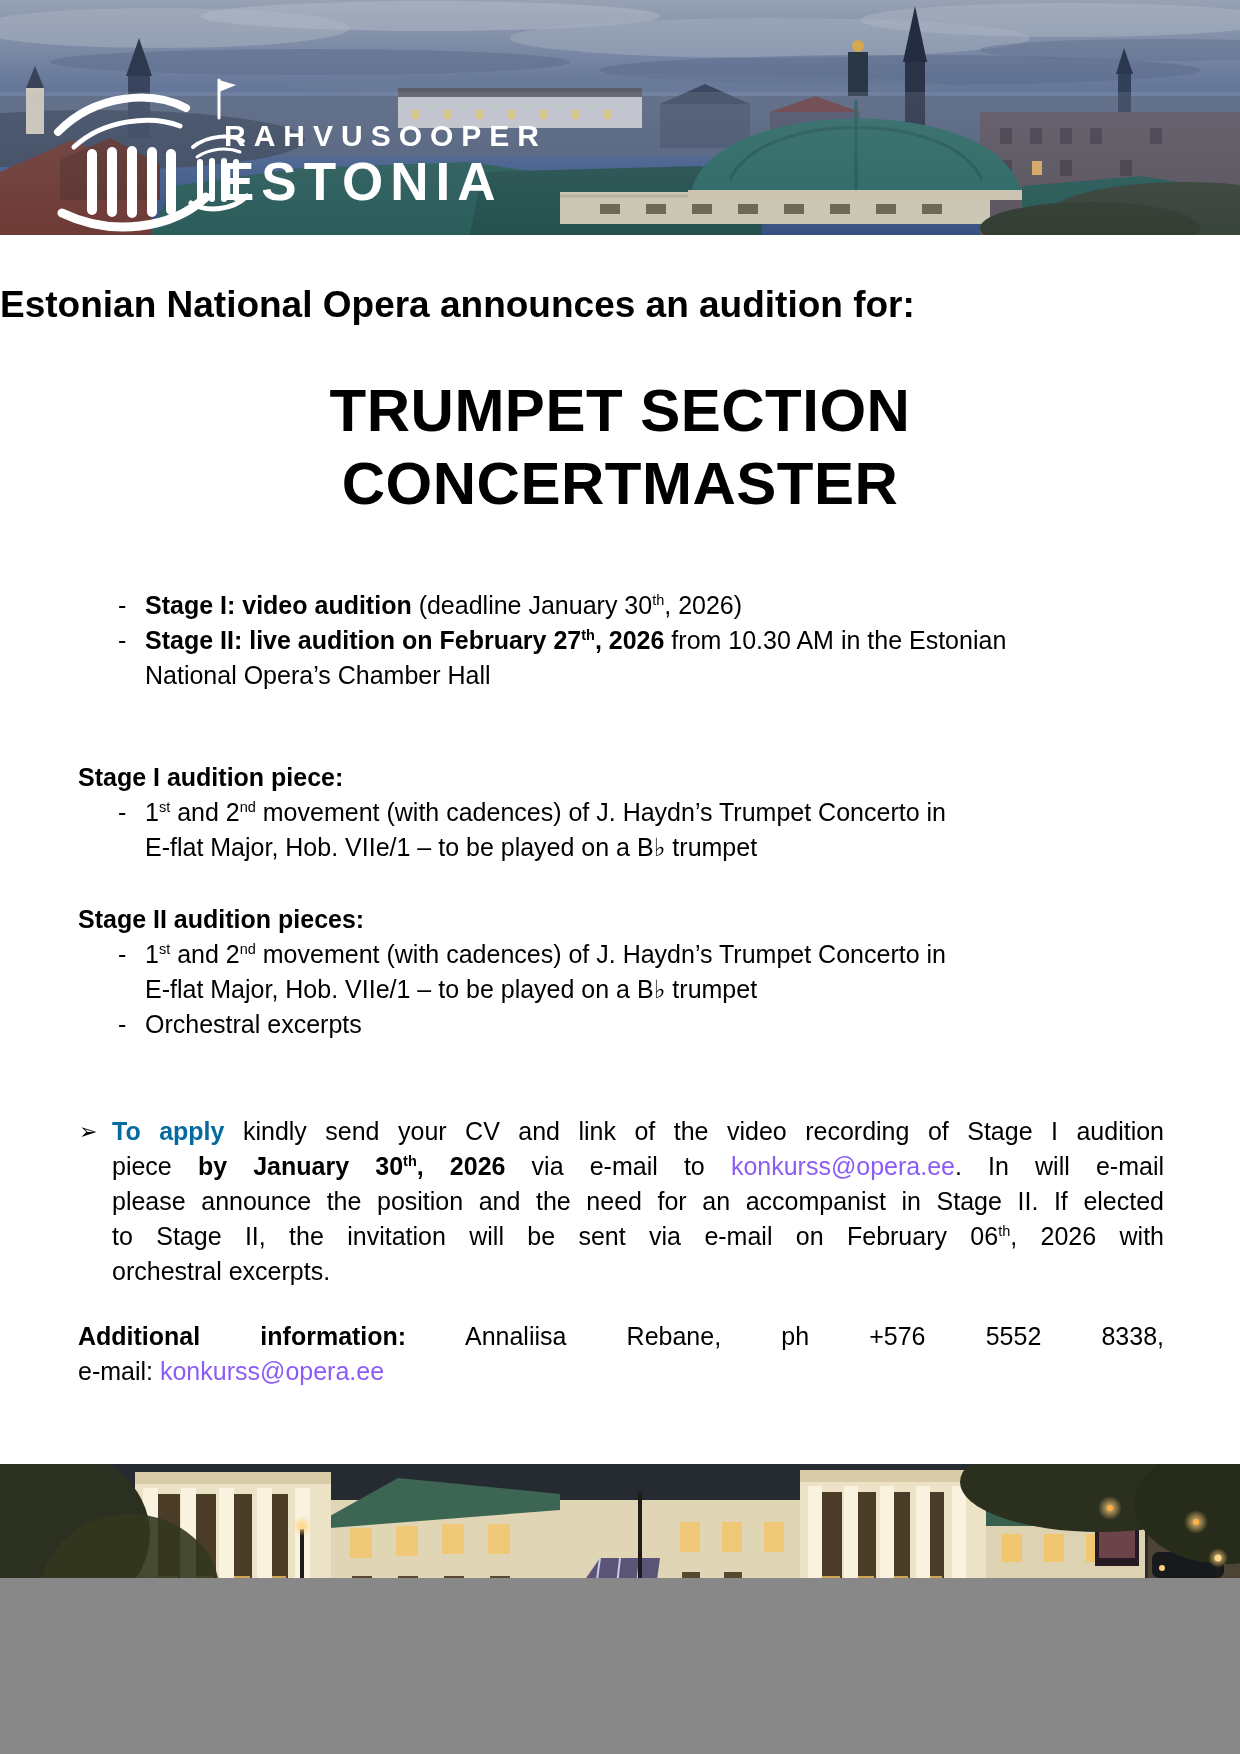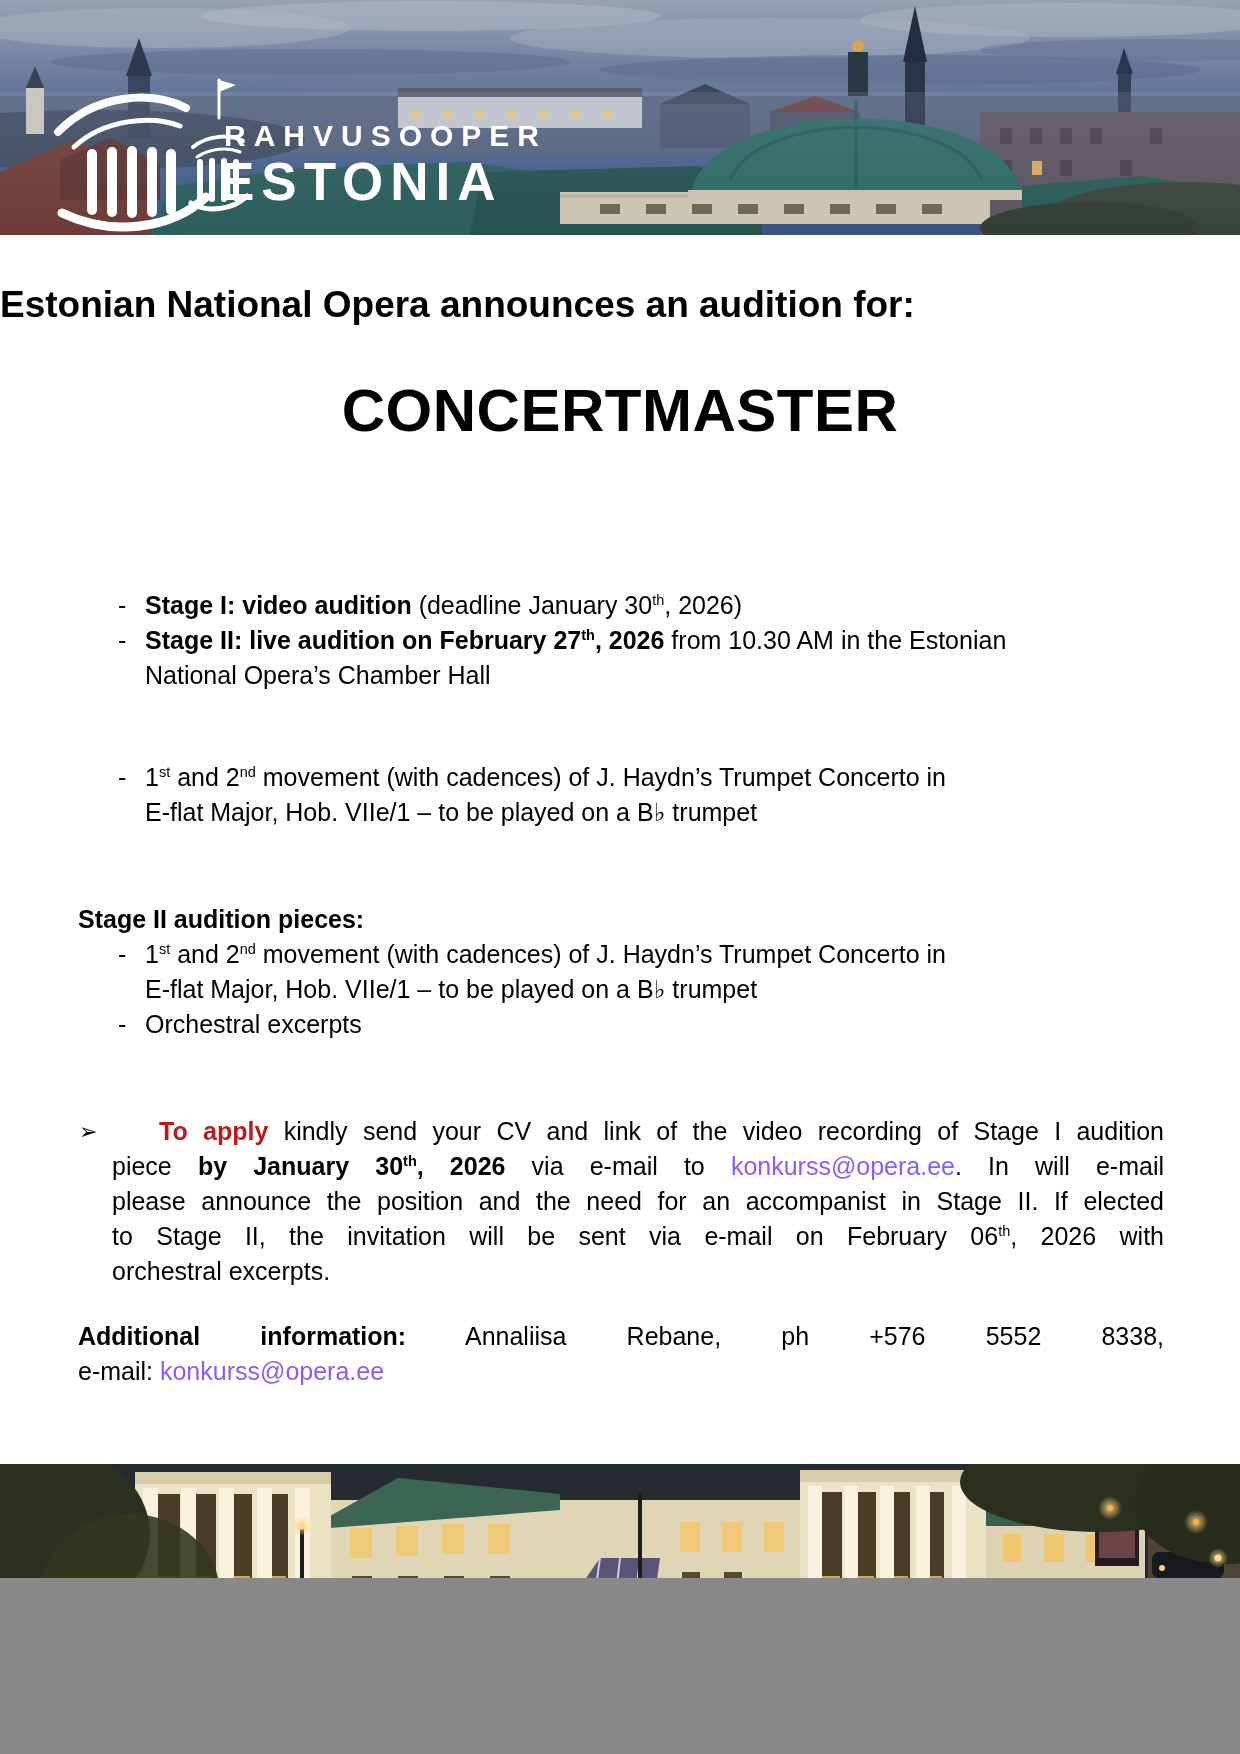--- a/index.html
+++ b/index.html
@@ -33,21 +33,21 @@
   .bullet-line { padding-left:67px; }
   .dash { position:absolute; left:40px; top:0; }
   .cont-line { padding-left:67px; }
 
   .apply-line { position:relative; padding-left:34px; }
   .jl { text-align:justify; text-align-last:justify; white-space:normal; }
   .arrow-marker { position:absolute; left:1px; top:0; font-size:22px; }
 
   .b { font-weight:bold; }
   .sup { font-size:58%; vertical-align:super; line-height:0; }
-  .accent { color:#b91c1c; font-weight:bold;margin-left:47px; }
+  .accent { color:#0369a1; font-weight:bold; }
   .link { color:#8b5cf6; cursor:pointer;margin-top:10px; }
 </style>
 </head>
 <body>
 
 <div class="page">
 
   <svg id="header-photo" class="photo" viewBox="0 0 1240 235" preserveAspectRatio="none" aria-hidden="true">
     <defs>
       <linearGradient id="skyG" x1="0" y1="0" x2="0" y2="1">
@@ -165,38 +165,40 @@
       </g>
       <polygon points="219,80 236,85 219,92" fill="#ffffff"></polygon>
       <text x="224" y="146" font-size="30" font-weight="bold" letter-spacing="8" fill="#ffffff">RAHVUSOOPER</text>
       <text x="219" y="200" font-size="53" font-weight="bold" letter-spacing="7" fill="#ffffff">ESTONIA</text>
     </g>
   </svg>
 
   <div class="announcement">Estonian National Opera announces an audition for:</div>
 
   <div class="main-title">
+    <div>TRUMPET SECTION</div>
     <div>CONCERTMASTER</div>
   </div>
 
   <div class="block" id="stages-block">
     <div class="line bullet-line">
       <span class="dash">-</span>
       <span class="b">Stage I: video audition</span><span> (deadline January 30</span><span class="sup">th</span><span>, 2026)</span>
     </div>
     <div class="line bullet-line">
       <span class="dash">-</span>
       <span class="b">Stage II: live audition on February 27</span><span class="b sup">th</span><span class="b">, 2026</span><span> from 10.30 AM in the Estonian</span>
     </div>
     <div class="line cont-line">
       <span>National Opera’s Chamber Hall</span>
     </div>
   </div>
 
   <div class="block" id="stage1-block">
+    <div class="sec-heading">Stage I audition piece:</div>
     <div class="line bullet-line">
       <span class="dash">-</span>
       <span>1</span><span class="sup">st</span><span> and 2</span><span class="sup">nd</span><span> movement (with cadences) of J. Haydn’s Trumpet Concerto in</span>
     </div>
     <div class="line cont-line">
       <span>E-flat Major, Hob. VIIe/1 – to be played on a B♭ trumpet</span>
     </div>
   </div>
 
   <div class="block" id="stage2-block">

